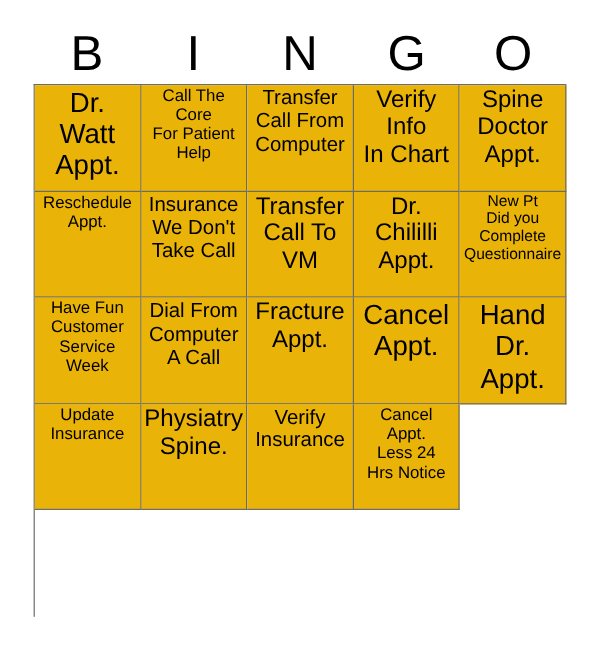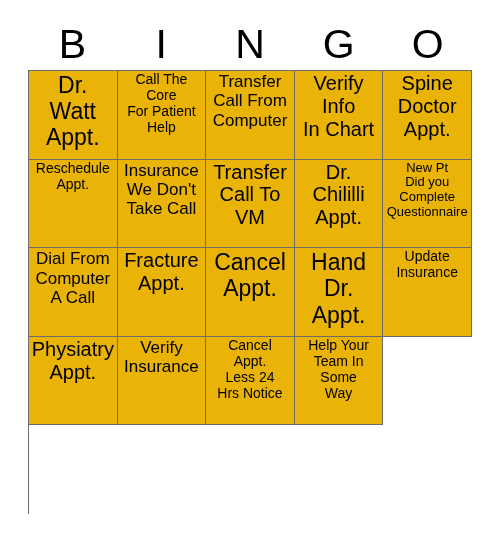--- a/index.html
+++ b/index.html
@@ -149,20 +149,26 @@
 Appt.</span>
       </div>
 
     <div class="cell">
         <span class="cell-text fs-xs">New Pt
 Did you
 Complete
 Questionnaire</span>
       </div>
     <div class="cell">
+        <span class="cell-text fs-sm">Have Fun
+Customer
+Service
+Week</span>
+      </div>
+    <div class="cell">
         <span class="cell-text fs-md">Dial From
 Computer
 A Call</span>
       </div>
     <div class="cell">
         <span class="cell-text fs-lg">Fracture
 Appt.</span>
       </div>
 
     <div class="cell">
@@ -174,33 +180,27 @@
 Dr.
 Appt.</span>
       </div>
     <div class="cell">
         <span class="cell-text fs-sm">Update
 Insurance</span>
       </div>
 
     <div class="cell">
         <span class="cell-text fs-lg">Physiatry
-Appt.</span>
+Spine.</span>
       </div>
     <div class="cell">
         <span class="cell-text fs-md">Verify
 Insurance</span>
       </div>
     <div class="cell">
         <span class="cell-text fs-sm">Cancel
 Appt.
 Less 24
 Hrs Notice</span>
       </div>
-    <div class="cell">
-        <span class="cell-text fs-sm">Help Your
-Team In
-Some
-Way</span>
-      </div>
   </div>
 
 </div>
 
 </body></html>

